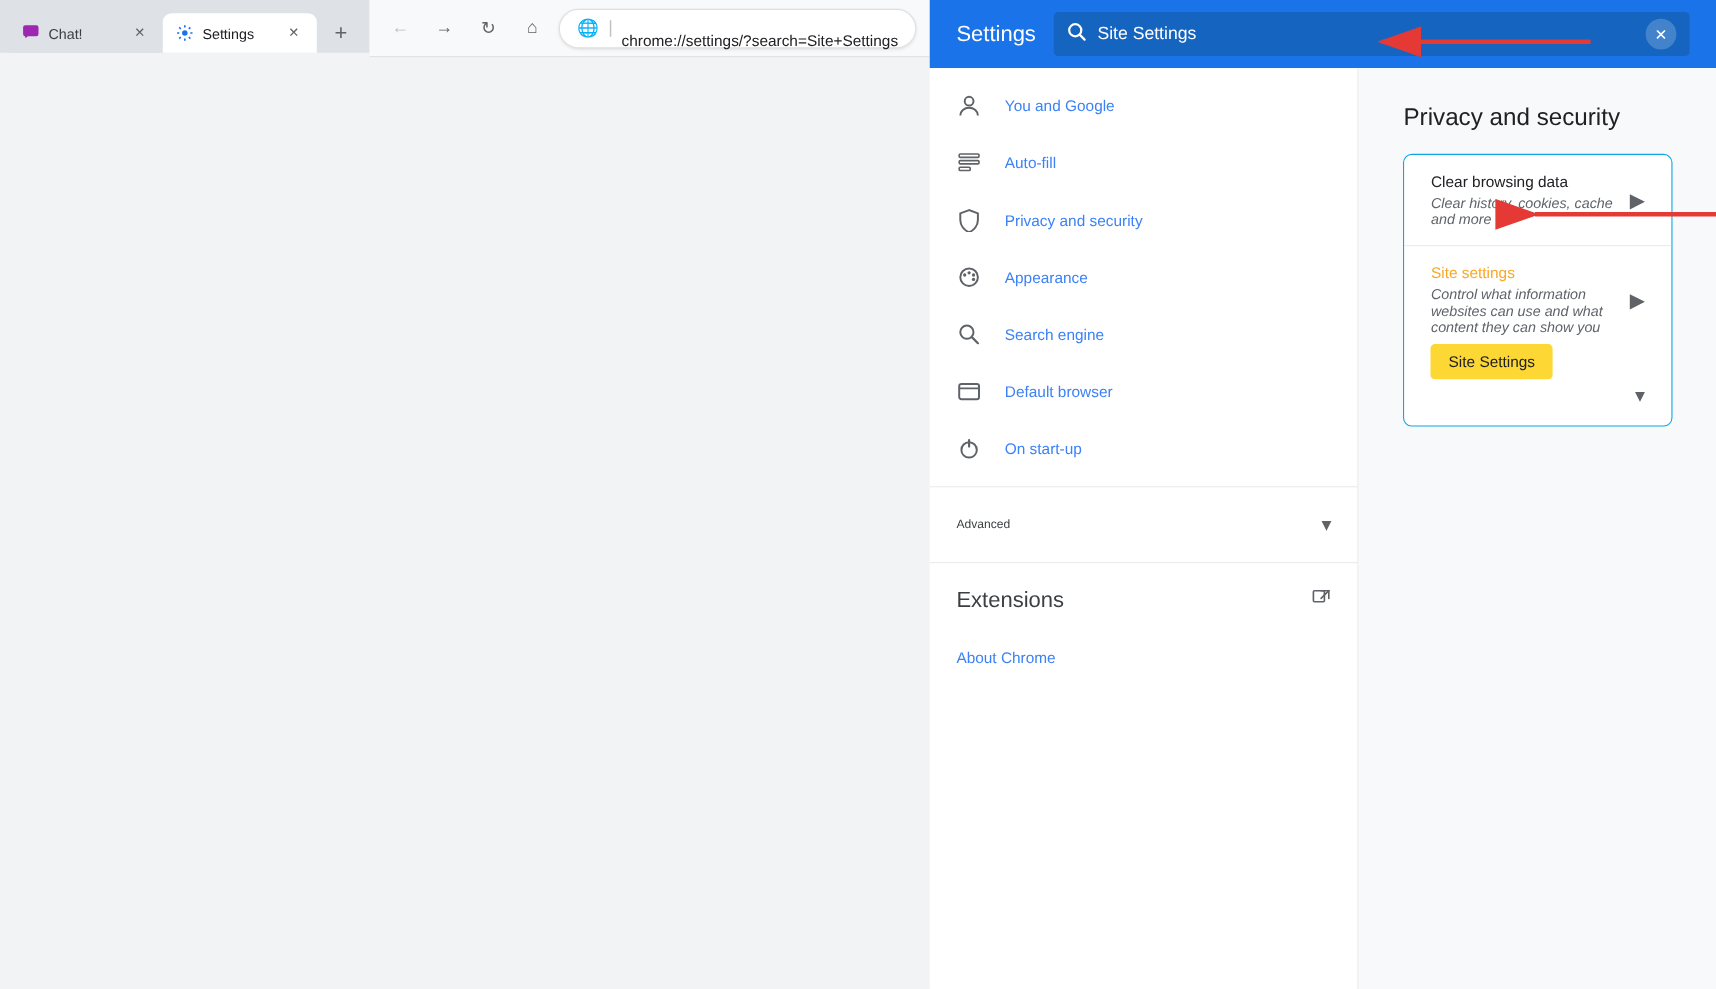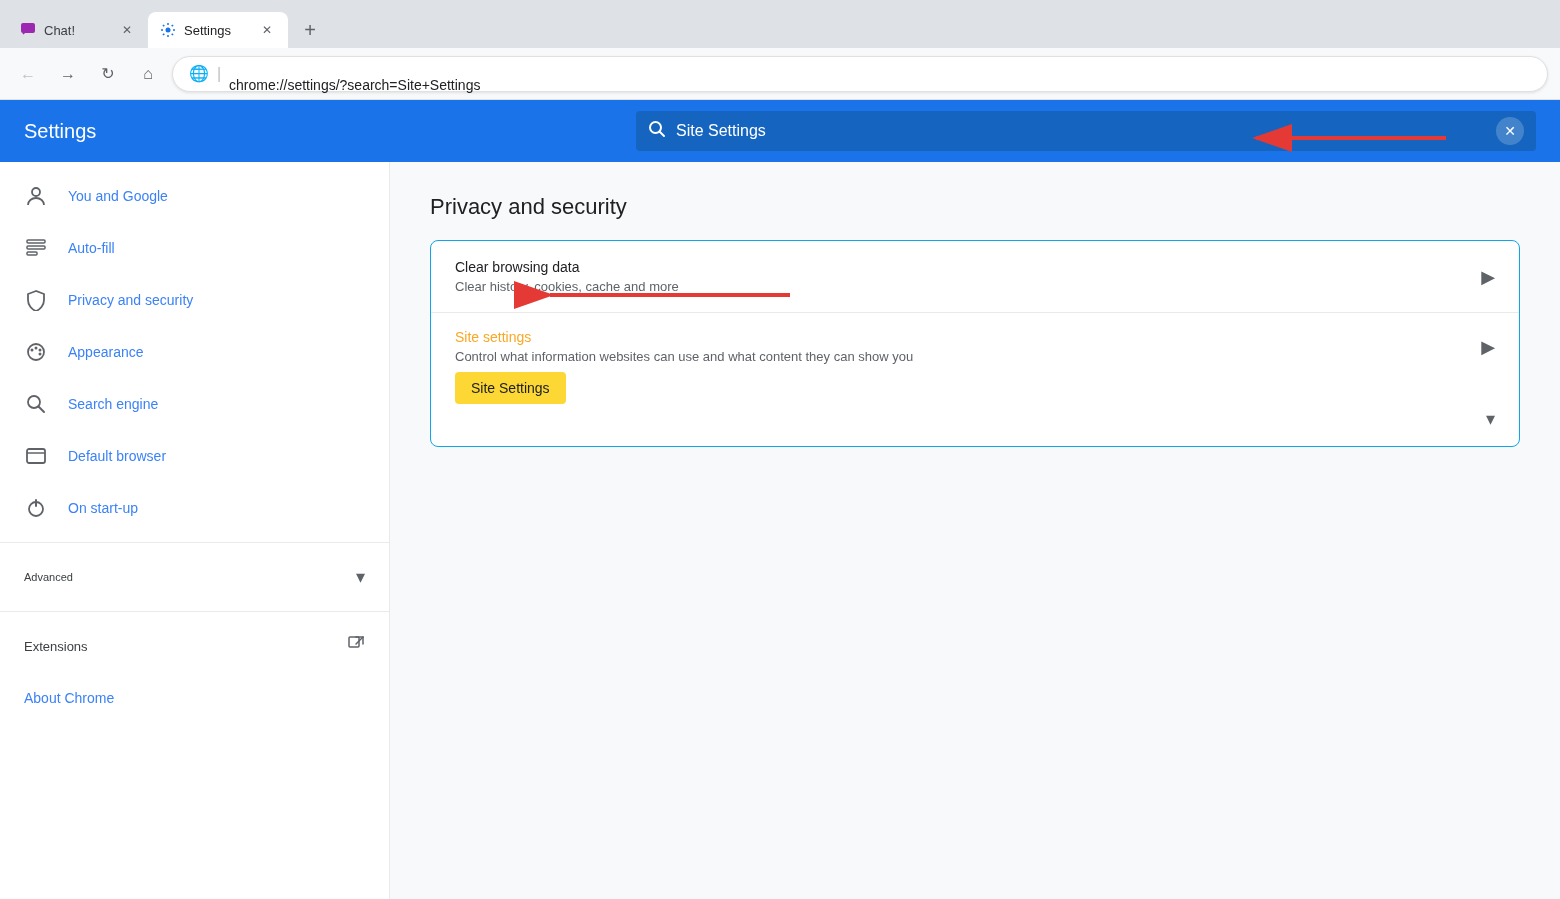--- a/index.html
+++ b/index.html
@@ -1,19 +1,19 @@
 <!DOCTYPE html>
 <html><head>
   <meta charset="utf-8">
   <style>
     * { box-sizing: border-box; margin: 0; padding: 0; }
     body { font-family: 'Segoe UI', Arial, sans-serif; background: #f1f3f4; overflow: hidden; }
 
     
-    .browser-frame { width: 1560px; height: 899px; display: flex; flex-direction: column; }
+    .browser-frame { width: 1560px; height: 899px; display: flex; flex-direction: row; }
 
     
     .tab-bar {
       background: #dee1e6;
       height: 48px;
       display: flex;
       align-items: flex-end;
       padding: 0 8px;
       gap: 0;
     }
@@ -205,21 +205,21 @@
     }
 
     .extensions-item {
       display: flex;
       align-items: center;
       padding: 0 24px;
       height: 52px;
       gap: 20px;
       cursor: pointer;
     }
-    .extensions-label { font-size: 13px; color: #3c4043; flex: 1; }
+    .extensions-label { font-size: 20px; color: #3c4043; flex: 1; }
     .external-icon { color: #5f6368; font-size: 16px; }
 
     
     .main-content {
       flex: 1;
       padding: 32px 40px;
       overflow-y: auto;
       background: #f8f9fa;
     }
 
@@ -244,21 +244,21 @@
       padding: 16px 24px;
       border-bottom: 1px solid #e8eaed;
       cursor: pointer;
       min-height: 72px;
     }
     .settings-row:last-child { border-bottom: none; }
 
     .row-content { flex: 1; }
     .row-title { font-size: 14px; color: #202124; margin-bottom: 4px; }
     .row-title.highlighted { color: #f9a825; font-weight: 500; }
-    .row-desc { font-size: 13px; color: #5f6368; }
+    .row-desc { font-size: 13px; color: #5f6368; font-style: italic; }
     .row-arrow { color: #5f6368; font-size: 18px; }
     .row-chevron-down { color: #5f6368; font-size: 18px; }
 
     
     .highlight-btn {
       background: #fdd835;
       color: #202124;
       border: none;
       padding: 8px 16px;
       border-radius: 4px;

